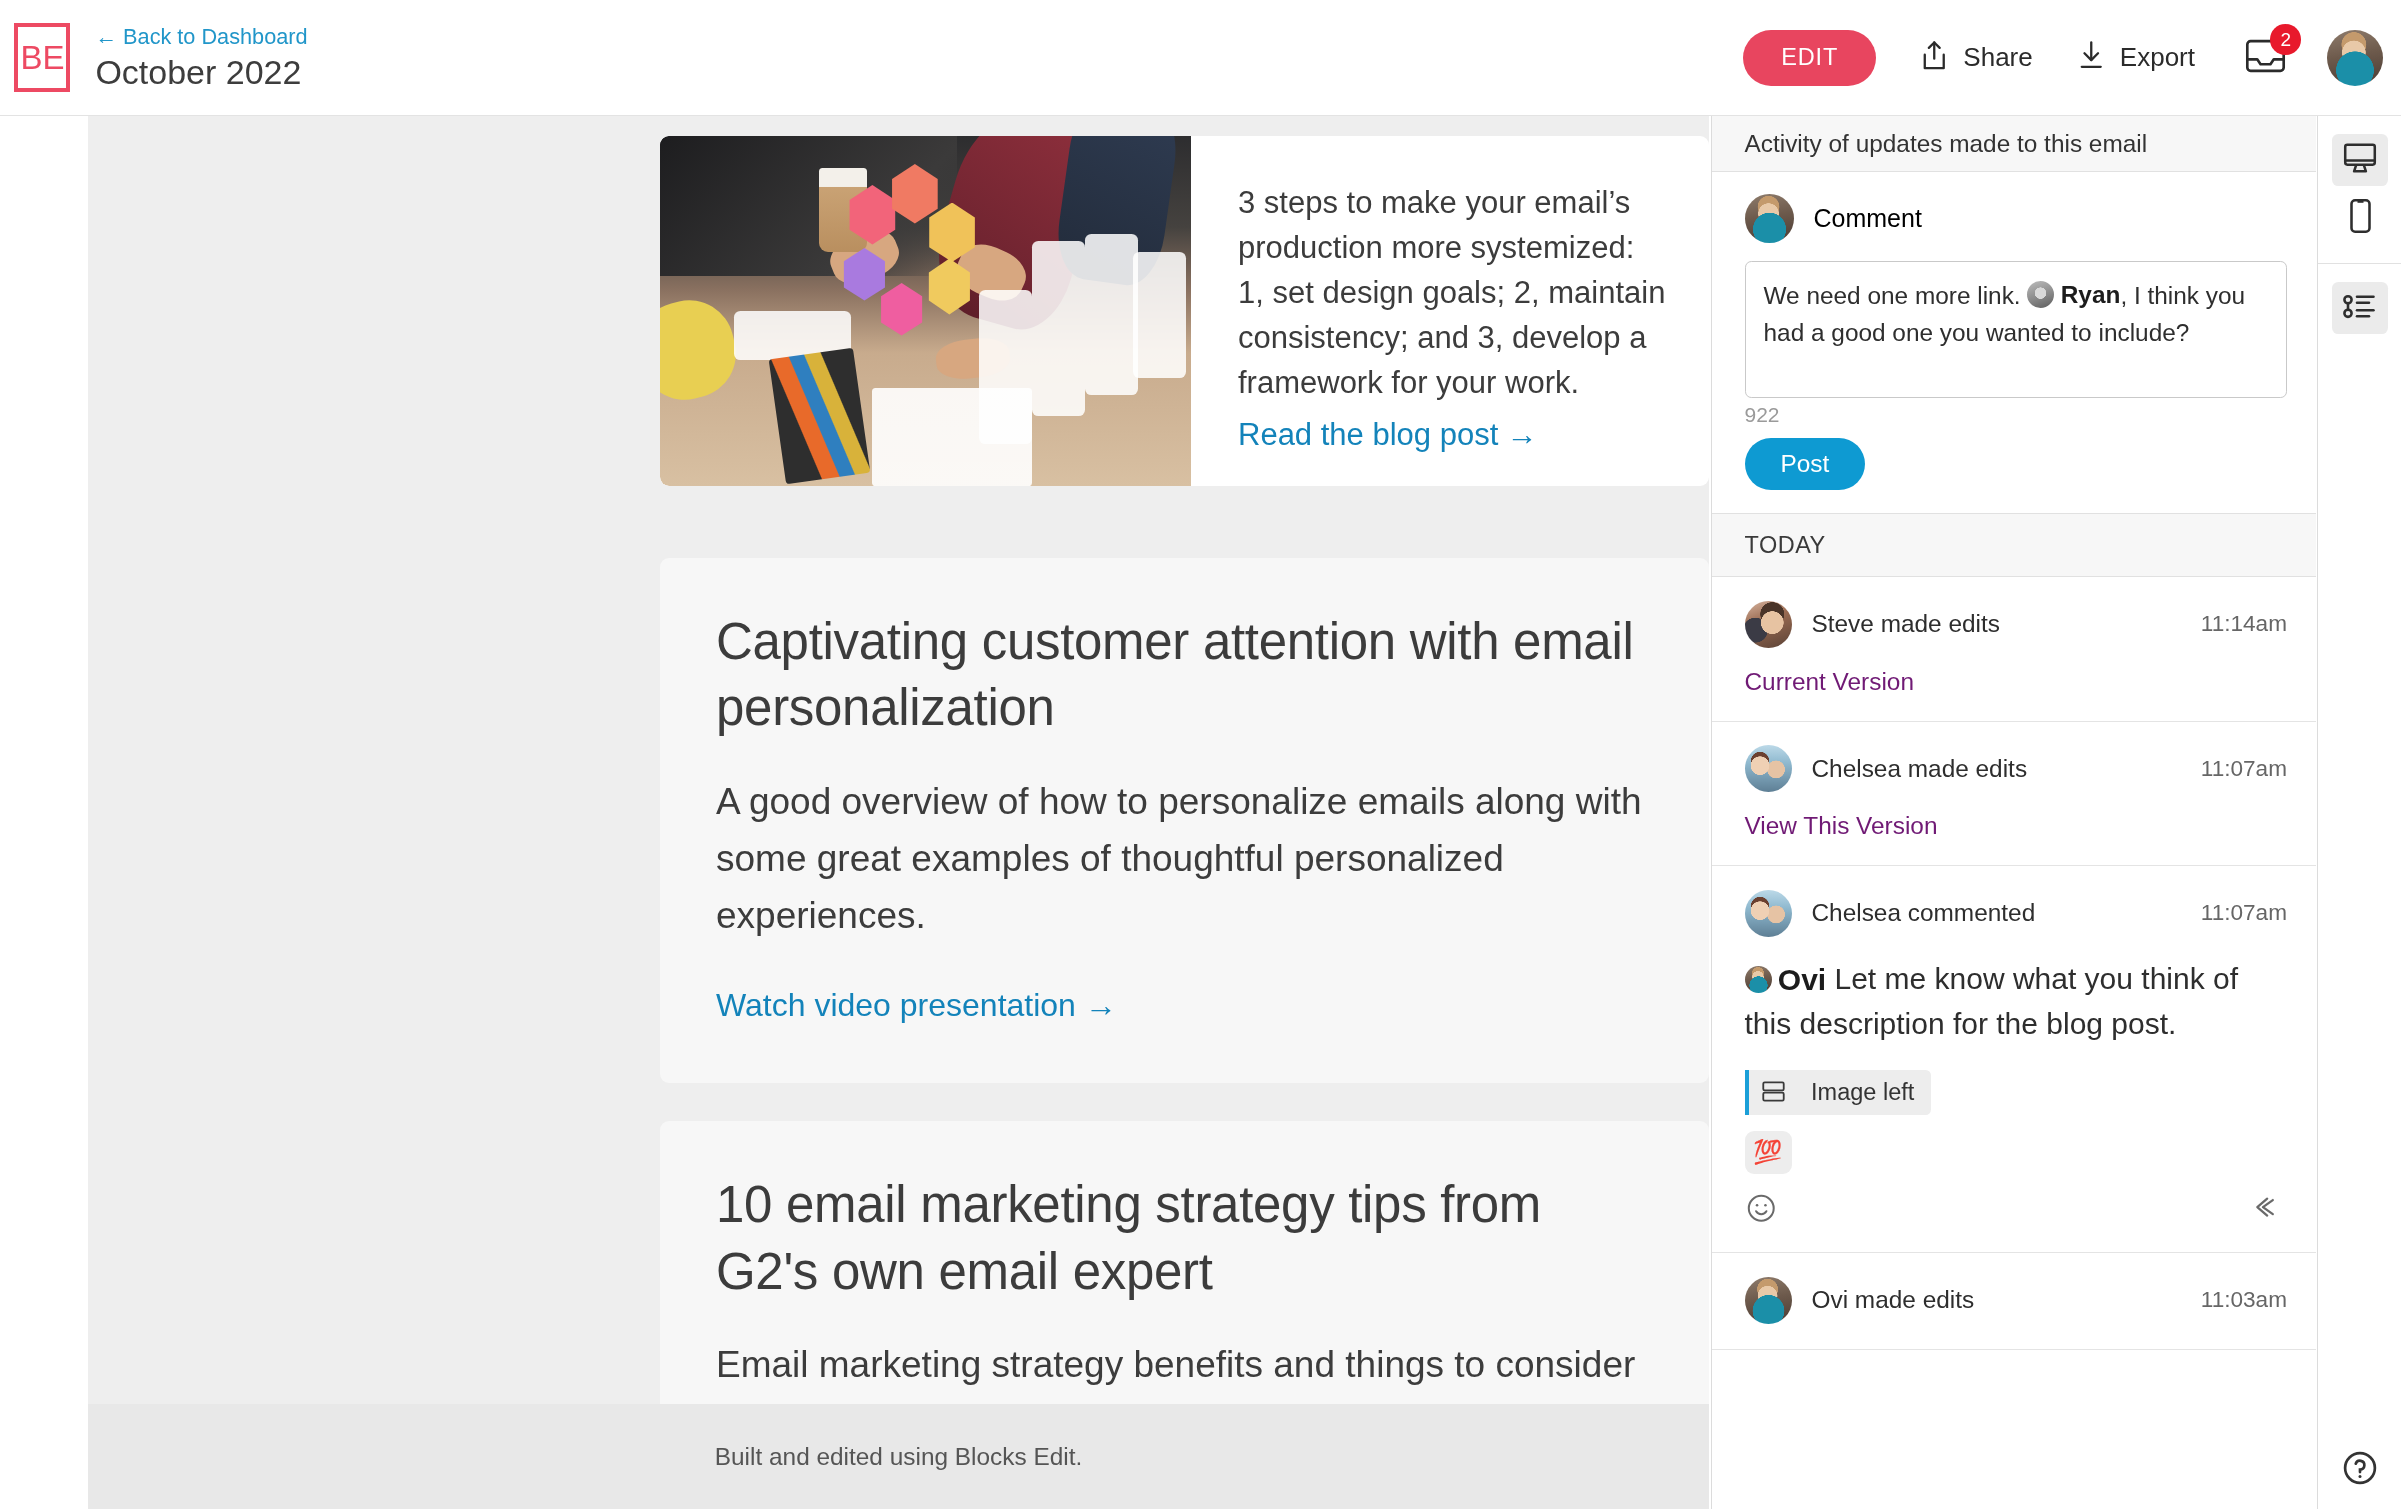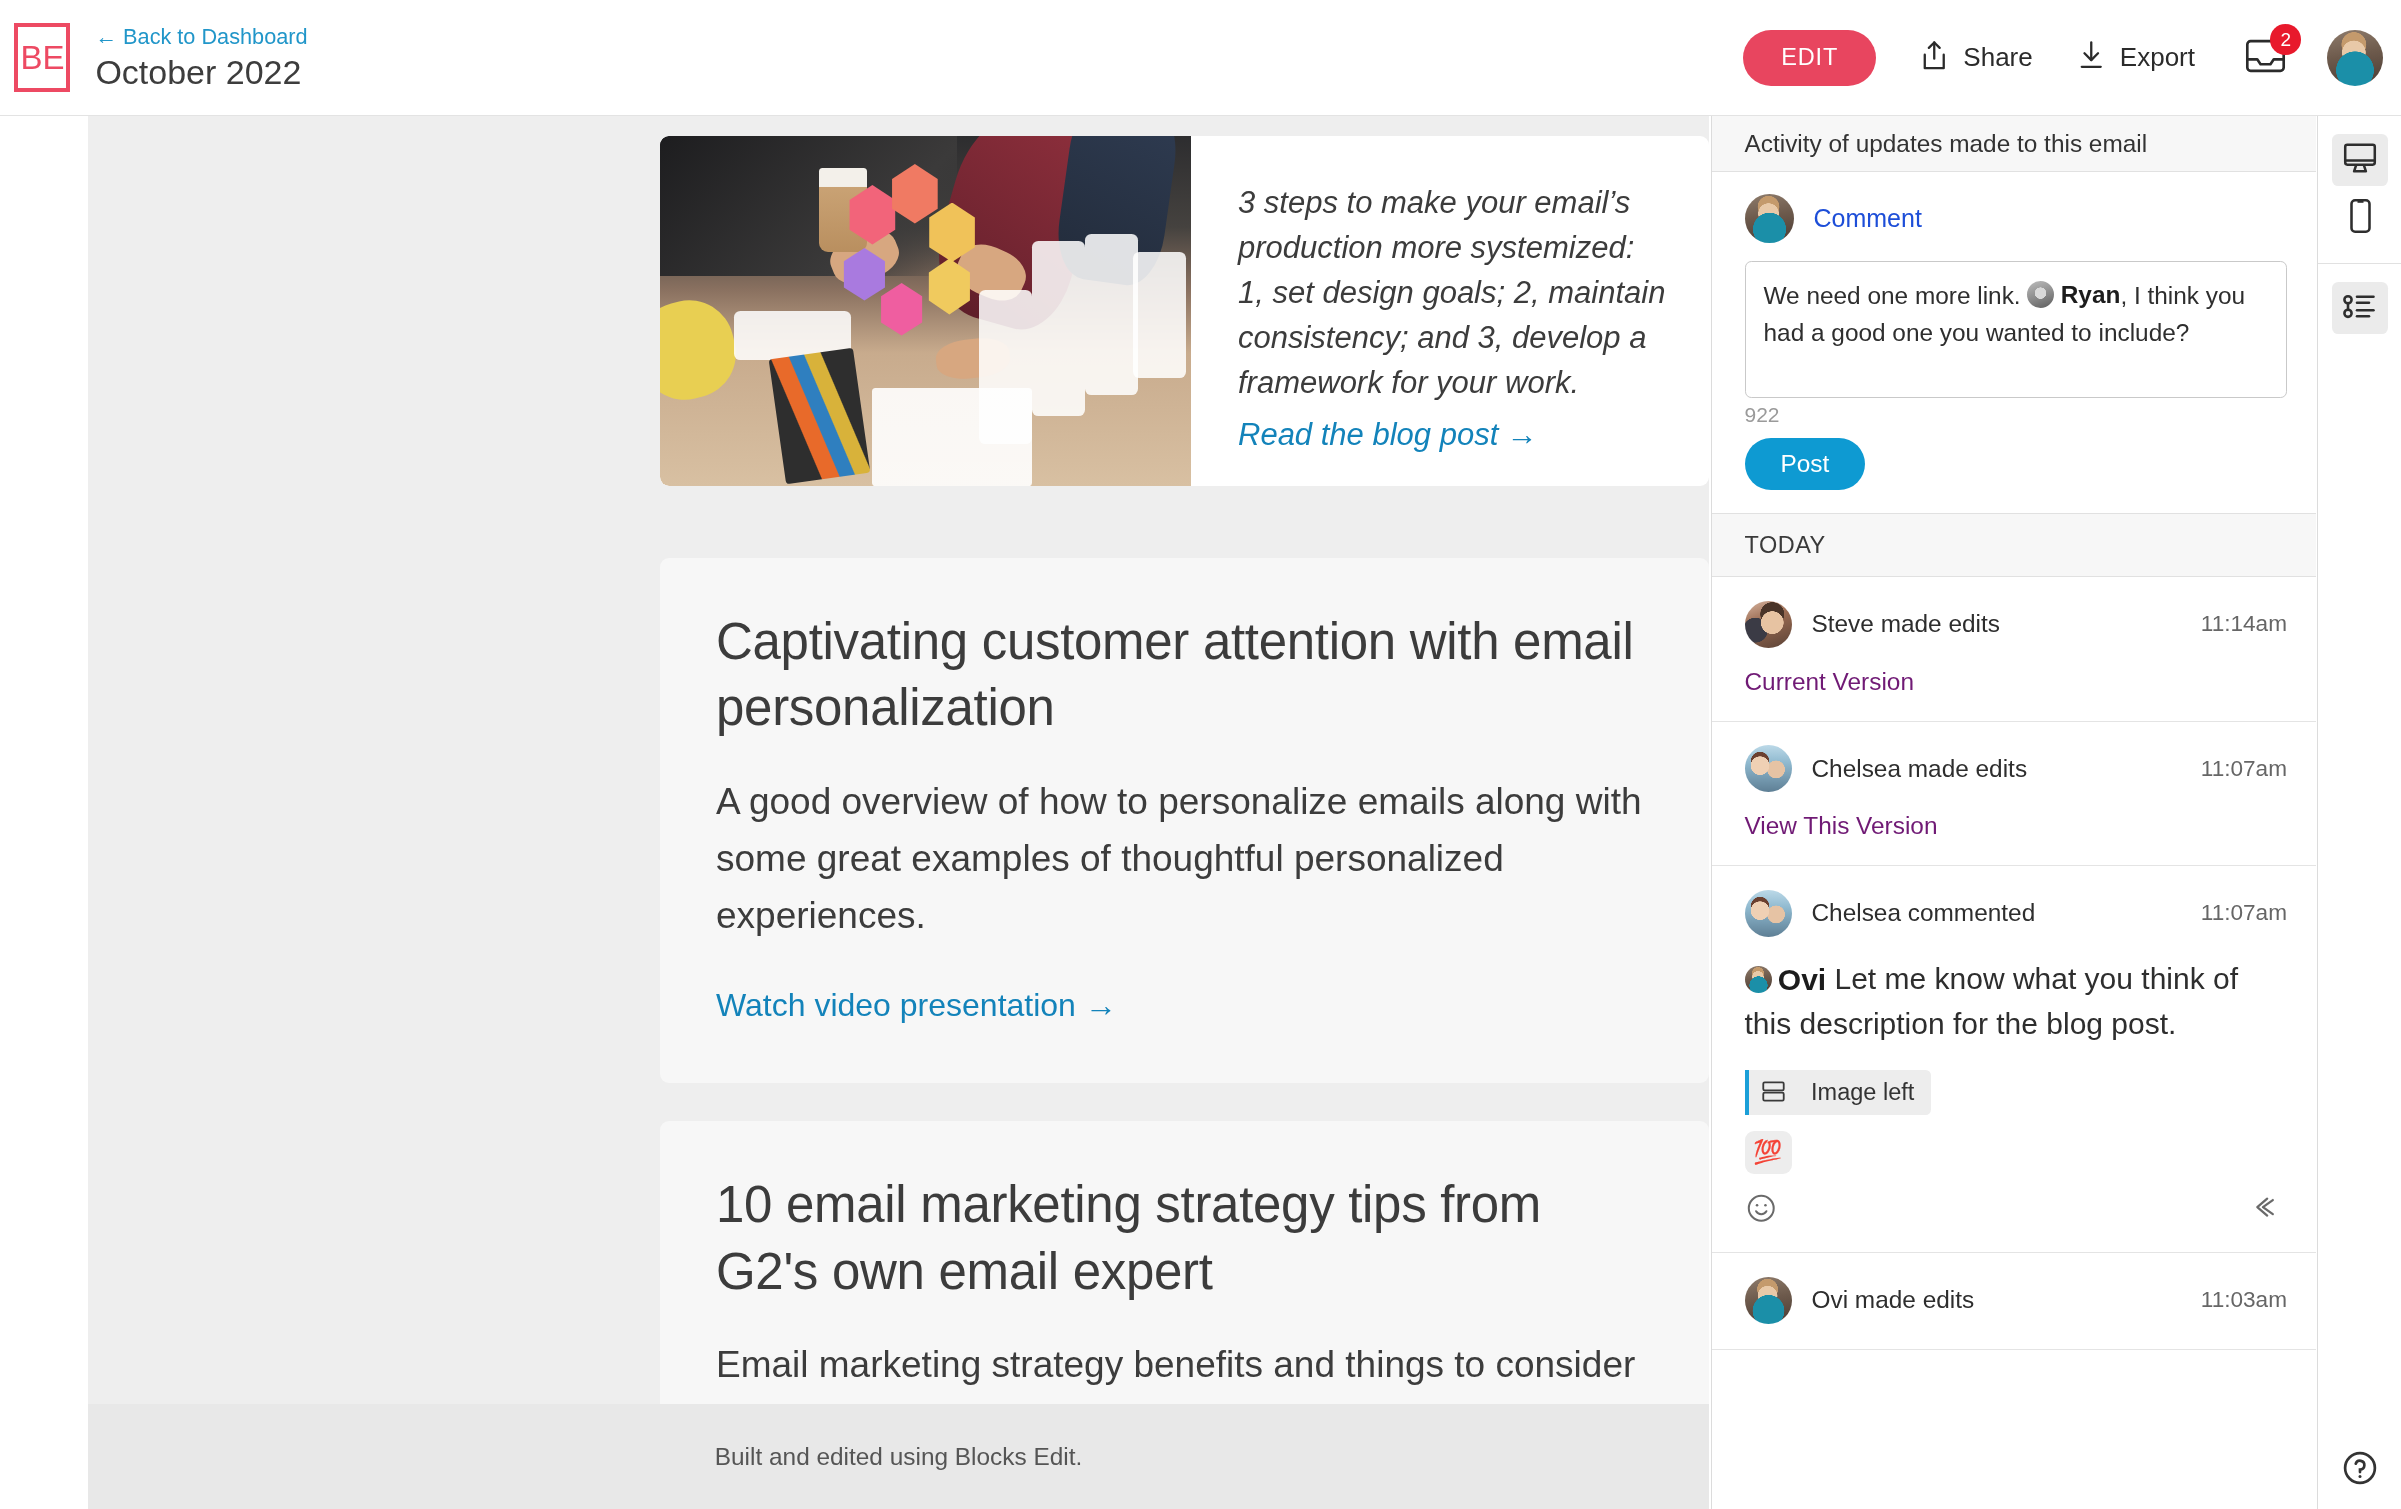--- a/index.html
+++ b/index.html
@@ -77,21 +77,20 @@
     overflow: hidden;
   }
   .email-wrap {
     position: absolute; left: 572px; top: 20px;
     width: 1049px;
   }
   .block {
     background: #ffffff;
     border-radius: 9px;
     overflow: hidden;
-    font-style: italic;
   }
   
   .block-1 { display: flex; height: 350px; border-radius: 9px; }
   .hero-img { width: 531px; height: 350px; position: relative; overflow: hidden;
               border-radius: 9px 0 0 9px; }
   .block-1-text {
     flex: 1; padding: 45px 42px 0 47px;
   }
   .block-1-text p {
     font-size: 31px; line-height: 1.45; color: #3c3c3c; margin-bottom: 7.2px;
@@ -139,21 +138,21 @@
   }
   .sb-header span { font-size: 24.4px; color: #333; }
 
   .compose {
     padding: 21.7px 29px 23.5px 32.5px;
     border-bottom: 0.9px solid #e1e1e1;
     background: #fff;
   }
   .compose-top { display: flex; align-items: center; gap: 20px; margin-bottom: 18px; }
   .compose-top .av { width: 49px; height: 49px; }
-  .compose-top .lbl { font-size: 25px; color: #1d4ed8; }
+  .compose-top .lbl { font-size: 25px; color: #000000; }
   .compose-box {
     border: 0.9px solid #c9c9c9; border-radius: 6.3px;
     padding: 14.4px 18px 16.3px 18px; min-height: 137px;
     font-size: 24.4px; line-height: 1.52; color: #2e2e2e;
   }
   .mention-chip {
     display: inline-flex; align-items: center; gap: 6.3px;
     vertical-align: -4.5px;
   }
   .mention-av { width: 27px; height: 27px; }

